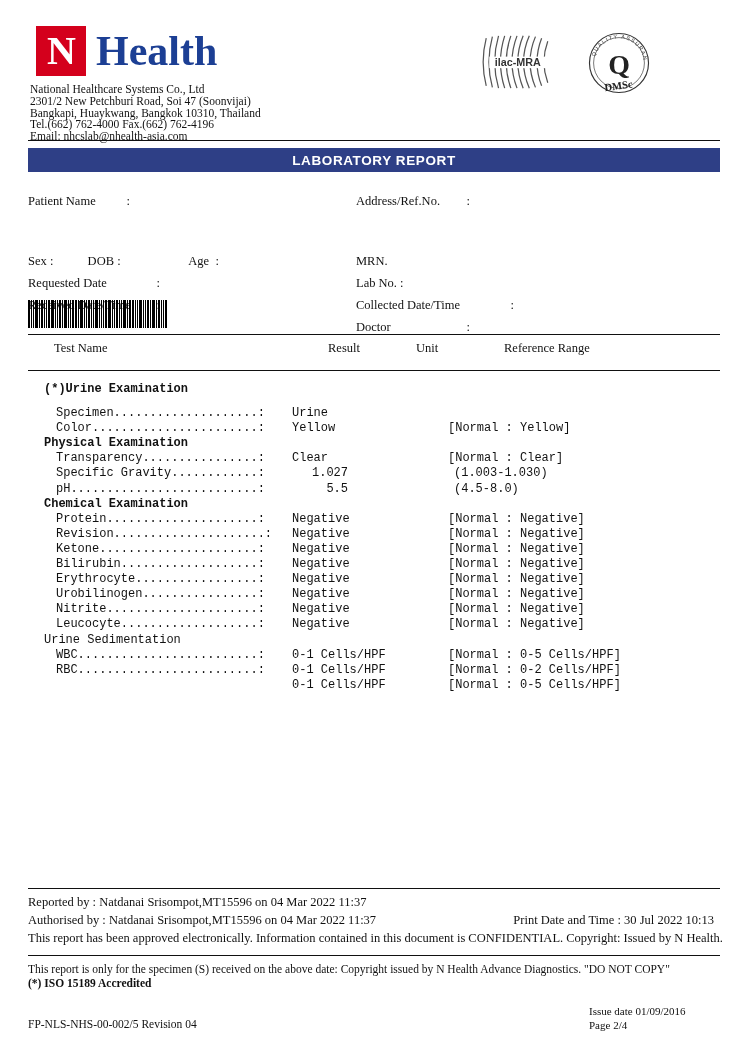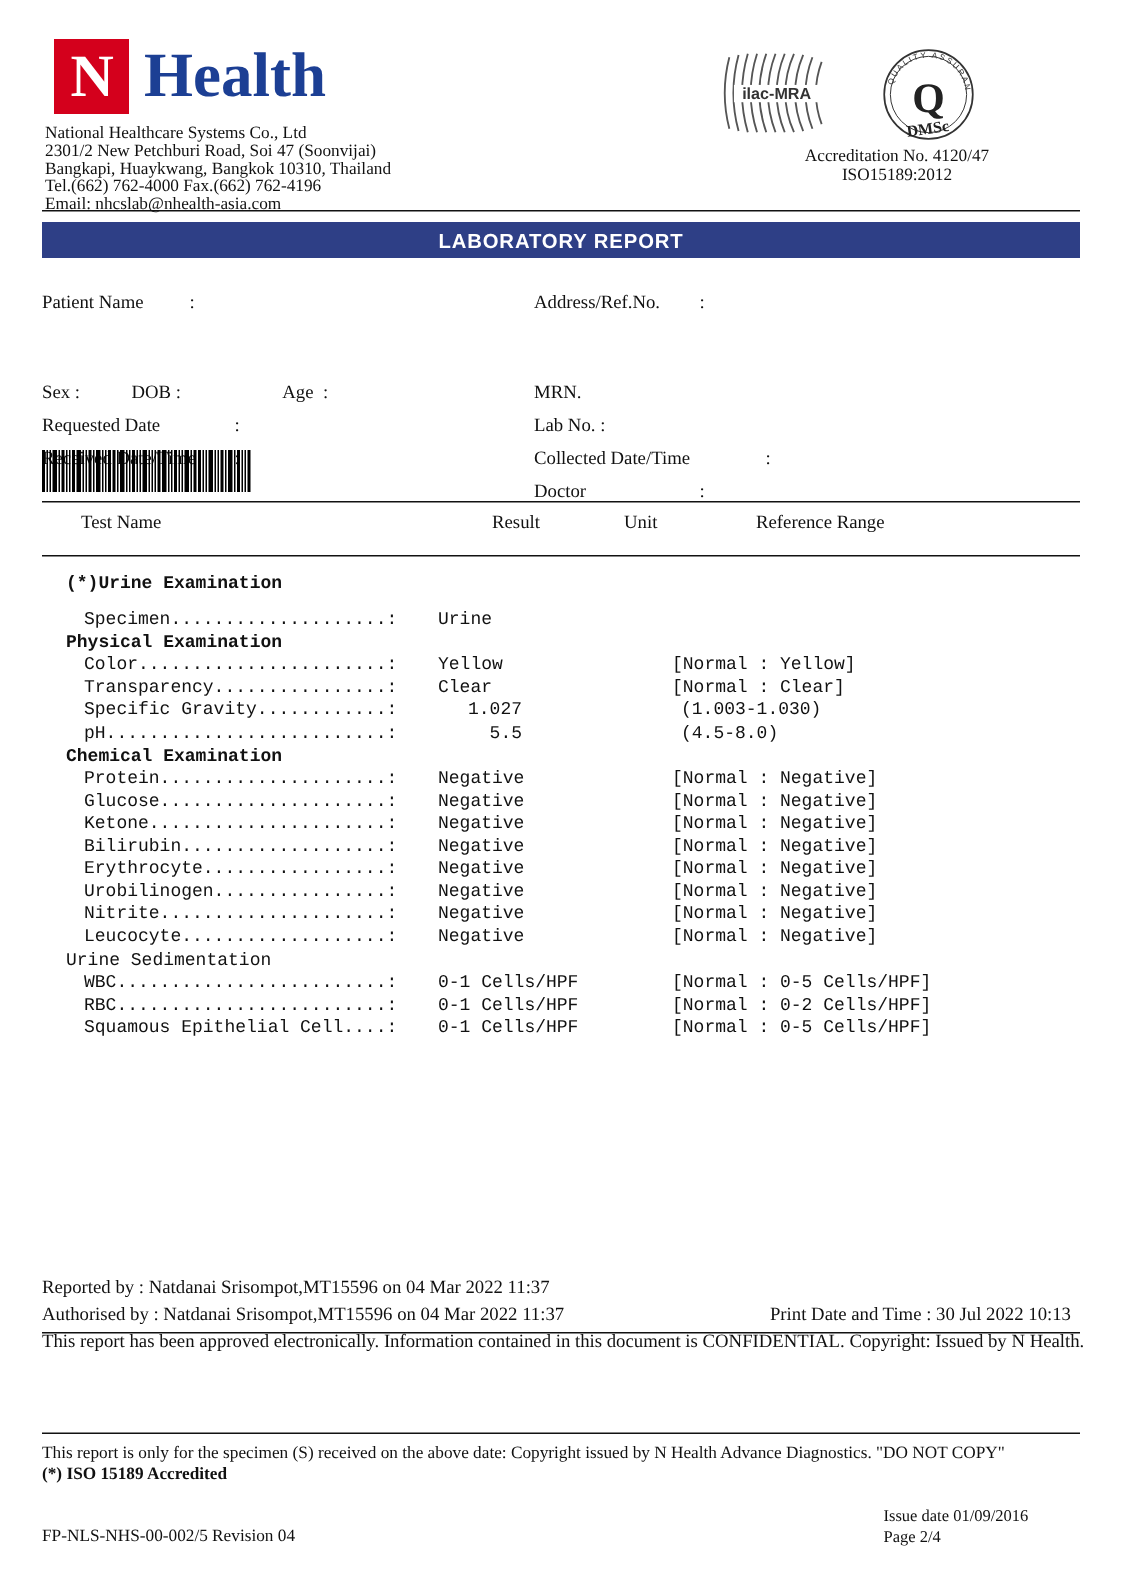--- a/index.html
+++ b/index.html
@@ -174,21 +174,21 @@
 
   
   .foot-rule1 {
     position: absolute; left: 28px; top: 888px; width: 692px; height: 1px; background: #111;
   }
   .foot-rule2 {
     position: absolute; left: 28px; top: 955px; width: 692px; height: 1px; background: #111;
   }
   .foot {
     position: absolute;
-    left: 28px; top: 849px;
+    left: 28px; top: 893px;
     width: 692px;
     font-size: 12.5px;
     line-height: 18px;
   }
   .foot-line { position: relative; white-space: nowrap; }
   .foot-right { position: absolute; right: 6px; top: 0; }
   .disclaimer {
     position: absolute;
     left: 28px; top: 962px;
     width: 692px;
@@ -252,24 +252,20 @@
           <circle cx="50" cy="40" r="36" fill="none" stroke="#333" stroke-width="1.4"></circle>
           <circle cx="50" cy="40" r="31" fill="none" stroke="#333" stroke-width="0.8"></circle>
           <text x="50" y="54" font-family="Liberation Serif, serif" font-size="34" font-weight="bold" fill="#222" text-anchor="middle">Q</text>
           <path id="arcTop" d="M 20 40 A 30 30 0 0 1 80 40" fill="none"></path>
           <text font-family="Liberation Sans, sans-serif" font-size="6.5" fill="#333" letter-spacing="1.6">
             <textPath href="#arcTop" startOffset="8%">QUALITY ASSURANCE</textPath>
           </text>
           <text x="50" y="72" font-family="Liberation Serif, serif" font-size="13" font-weight="bold" fill="#222" text-anchor="middle" transform="rotate(-8 50 72)">DMSc</text>
         </svg>
       </div>
-      <div class="accred-text">
-        <div>Accreditation No. 4120/47</div>
-        <div>ISO15189:2012</div>
-      </div>
     </div>
   </div>
 
   <div class="rule" style="left:28px; top:140px; width:692px;"></div>
 
   <div class="titlebar-left"></div>
   <div class="titlebar">LABORATORY REPORT</div>
 
   <div class="info">
     <div class="info-row" style="left:0px; top:0px;">
@@ -389,38 +385,38 @@
     <span class="th" style="left:388px; top:0;">Unit</span>
     <span class="th" style="left:476px; top:0;">Reference Range</span>
   </div>
 
   <div class="rule" style="left:28px; top:370px; width:692px;"></div>
 
   <div class="results" id="results">
       <div class="row section"><span class="c-name" style="font-weight: bold; padding-left: 16px;">(*)Urine Examination</span></div>
       <div style="height: 9px;"></div>
       <div class="row"><span class="c-name" style="padding-left: 28px;">Specimen....................:</span><span class="c-res">Urine</span></div>
+      <div class="row"><span class="c-name" style="padding-left: 28px;">Color.......................:</span><span class="c-res">Yellow</span><span class="c-ref">[Normal : Yellow]</span></div>
       <div class="row"><span class="c-name" style="font-weight: bold; padding-left: 16px;">Physical Examination</span></div>
-      <div class="row"><span class="c-name" style="padding-left: 28px;">Color.......................:</span><span class="c-res">Yellow</span><span class="c-ref">[Normal : Yellow]</span></div>
       <div class="row"><span class="c-name" style="padding-left: 28px;">Transparency................:</span><span class="c-res">Clear</span><span class="c-ref">[Normal : Clear]</span></div>
       <div class="row"><span class="c-name" style="padding-left: 28px;">Specific Gravity............:</span><span class="c-res num">1.027</span><span class="c-ref" style="padding-left: 6px;">(1.003-1.030)</span></div>
       <div class="row"><span class="c-name" style="padding-left: 28px;">pH..........................:</span><span class="c-res num">5.5</span><span class="c-ref" style="padding-left: 6px;">(4.5-8.0)</span></div>
       <div class="row"><span class="c-name" style="font-weight: bold; padding-left: 16px;">Chemical Examination</span></div>
       <div class="row"><span class="c-name" style="padding-left: 28px;">Protein.....................:</span><span class="c-res">Negative</span><span class="c-ref">[Normal : Negative]</span></div>
-      <div class="row"><span class="c-name" style="padding-left: 28px;">Glucose.....................:</span><span class="c-res">Negative</span><span class="c-ref">[Normal : Negative]</span></div>
+      <div class="row"><span class="c-name" style="padding-left: 28px;">Revision.....................:</span><span class="c-res">Negative</span><span class="c-ref">[Normal : Negative]</span></div>
       <div class="row"><span class="c-name" style="padding-left: 28px;">Ketone......................:</span><span class="c-res">Negative</span><span class="c-ref">[Normal : Negative]</span></div>
       <div class="row"><span class="c-name" style="padding-left: 28px;">Bilirubin...................:</span><span class="c-res">Negative</span><span class="c-ref">[Normal : Negative]</span></div>
       <div class="row"><span class="c-name" style="padding-left: 28px;">Erythrocyte.................:</span><span class="c-res">Negative</span><span class="c-ref">[Normal : Negative]</span></div>
       <div class="row"><span class="c-name" style="padding-left: 28px;">Urobilinogen................:</span><span class="c-res">Negative</span><span class="c-ref">[Normal : Negative]</span></div>
       <div class="row"><span class="c-name" style="padding-left: 28px;">Nitrite.....................:</span><span class="c-res">Negative</span><span class="c-ref">[Normal : Negative]</span></div>
       <div class="row"><span class="c-name" style="padding-left: 28px;">Leucocyte...................:</span><span class="c-res">Negative</span><span class="c-ref">[Normal : Negative]</span></div>
       <div class="row"><span class="c-name" style="font-weight: normal; padding-left: 16px;">Urine Sedimentation</span></div>
       <div class="row"><span class="c-name" style="padding-left: 28px;">WBC.........................:</span><span class="c-res">0-1 Cells/HPF</span><span class="c-ref">[Normal : 0-5 Cells/HPF]</span></div>
       <div class="row"><span class="c-name" style="padding-left: 28px;">RBC.........................:</span><span class="c-res">0-1 Cells/HPF</span><span class="c-ref">[Normal : 0-2 Cells/HPF]</span></div>
-      <div class="row"><span class="c-name" style="padding-left: 28px;">Squamous Epithelial Cell....:</span><span class="c-res">0-1 Cells/HPF</span><span class="c-ref">[Normal : 0-5 Cells/HPF]</span></div>
+      <div class="row"><span class="c-res">0-1 Cells/HPF</span><span class="c-ref">[Normal : 0-5 Cells/HPF]</span></div>
     </div>
 
   <div class="foot-rule1"></div>
   <div class="foot">
     <div class="foot-line">Reported by : Natdanai Srisompot,MT15596 on 04 Mar 2022 11:37</div>
     <div class="foot-line">
       <span>Authorised by : Natdanai Srisompot,MT15596 on 04 Mar 2022 11:37</span>
       <span class="foot-right">Print Date and Time : 30 Jul 2022 10:13</span>
     </div>
     <div class="foot-line">This report has been approved electronically. Information contained in this document is CONFIDENTIAL. Copyright: Issued by N Health.</div>

